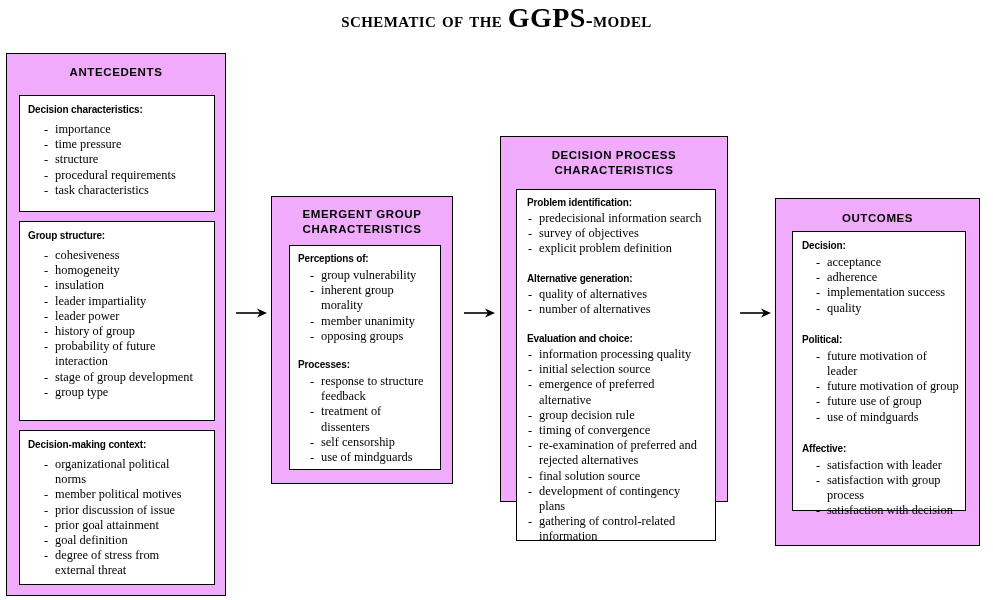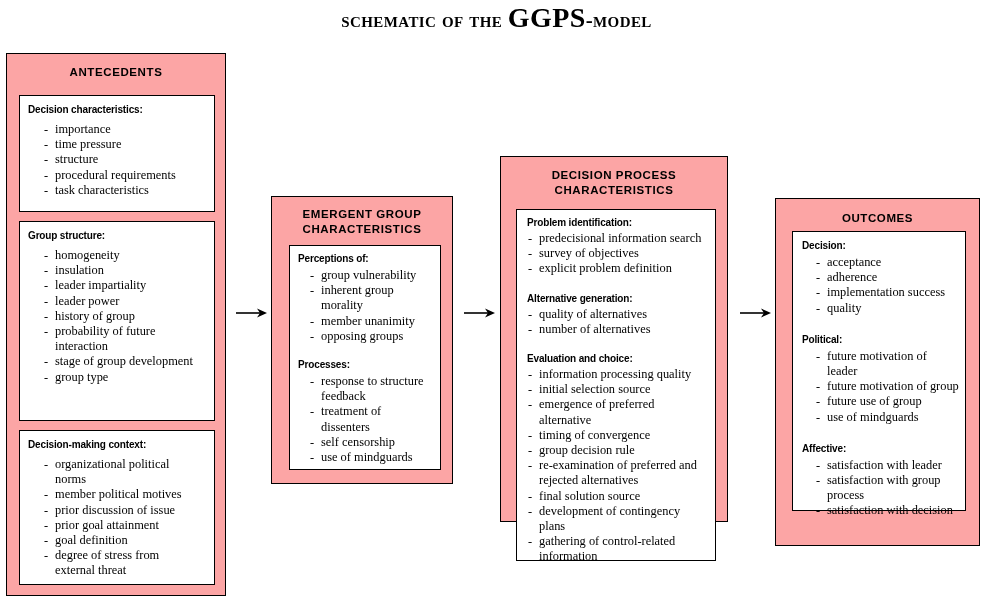--- a/index.html
+++ b/index.html
@@ -34,21 +34,21 @@
   #diagram-title .kw {
     font-variant: normal;
     text-transform: uppercase;
     font-size: 28px;
   }
 
   
   .column {
     position: absolute;
     border: 1.6px solid #000;
-    background: #fca5a5;
+    background: #f0abfc;
     box-sizing: border-box;
   }
   .column-title {
     font-family: "Liberation Sans", sans-serif;
     font-weight: bold;
     font-size: 11.5px;
     letter-spacing: 0.6px;
     text-align: center;
     line-height: 15px;
     color: #000;
@@ -119,21 +119,21 @@
 
   #box-emergent-inner {
     position: absolute; left: 17px; top: 48px; width: 152px; height: 225px;
   }
   #col-emergent .group-head { margin: 6px 0 2px 8px; }
   #col-emergent ul.items { margin-left: 20px; }
   #col-emergent .spacer { height: 8px; }
 
   
   #col-decision-process {
-    left: 500px; top: 156px; width: 228px; height: 366px;
+    left: 500px; top: 136px; width: 228px; height: 366px;
   }
   #col-decision-process .column-title { margin-top: 11px; }
 
   #box-decision-inner {
     position: absolute; left: 15px; top: 52px; width: 200px; height: 352px;
   }
   #col-decision-process .group-head { margin: 6px 0 1px 10px; }
   #col-decision-process ul.items { margin-left: 11px; }
   #col-decision-process .spacer { height: 9px; }
 
@@ -176,20 +176,21 @@
       <li>time pressure</li>
       <li>structure</li>
       <li>procedural requirements</li>
       <li>task characteristics</li>
     </ul>
   </div>
 
   <div class="inner-box" id="box-group-structure">
     <div class="group-head">Group structure:</div>
     <ul class="items">
+      <li>cohesiveness</li>
       <li>homogeneity</li>
       <li>insulation</li>
       <li>leader impartiality</li>
       <li>leader power</li>
       <li>history of group</li>
       <li>probability of future
 interaction</li>
       <li>stage of group development</li>
       <li>group type</li>
     </ul>
@@ -271,22 +272,22 @@
       <li>quality of alternatives</li>
       <li>number of alternatives</li>
     </ul>
     <div class="spacer"></div>
     <div class="group-head">Evaluation and choice:</div>
     <ul class="items flush">
       <li>information processing quality</li>
       <li>initial selection source</li>
       <li>emergence of preferred
 alternative</li>
+      <li>group decision rule</li>
       <li>timing of convergence</li>
-      <li>group decision rule</li>
       <li>re-examination of preferred and
 rejected alternatives</li>
       <li>final solution source</li>
       <li>development of contingency
 plans</li>
       <li>gathering of control-related
 information</li>
     </ul>
   </div>
 </div>

